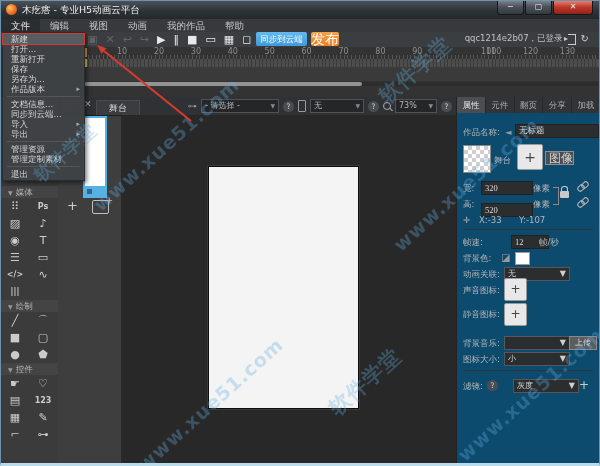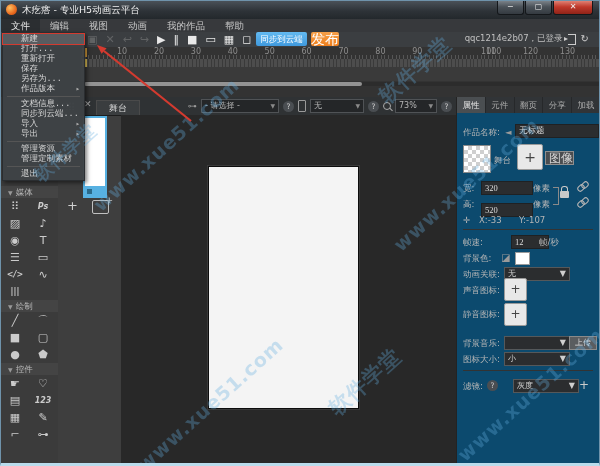--- a/index.html
+++ b/index.html
@@ -53,21 +53,21 @@
   .kfline{position:absolute;left:136px;top:0;width:48px;height:9px;background:transparent;border:none;
     border-bottom:1px solid #8a8a8a;color:#ddd;font-size:8px;padding:0;}
   .filmicon{position:absolute;left:6px;top:1px;width:9px;height:7px;background:#b9b9b9;
     -webkit-mask:linear-gradient(#000 0 0);border-radius:1px;}
   
   .sidebar{position:absolute;left:0;top:96px;width:57px;height:370px;background:#3b3b3b;border-right:1px solid #2e2e2e;}
   .sechead{height:12px;background:#444;color:#b8b8b8;font-size:8.5px;line-height:12px;padding-left:7px;}
   .sechead .arr{font-size:6px;margin-right:3px;color:#999;}
   .icongrid{display:grid;grid-template-columns:28px 28px;justify-items:center;align-items:center;}
   .sicon{color:#cbcbcb;font-size:11px;height:17px;line-height:17px;}
-  .sicon.small{font-size:8px;font-weight:bold;font-style:italic;}
+  .sicon.small{font-size:8px;font-weight:bold;}
   
   .pages{position:absolute;left:57px;top:114px;width:63px;height:352px;background:#3e3e3e;border-right:1px solid #262626;}
   .pagethumb{position:absolute;left:25px;top:1px;width:20px;height:78px;border:2px solid #57b1e2;background:#fff;}
   .pagethumb .pfoot{position:absolute;left:0;bottom:0;width:100%;height:10px;background:#57b1e2;}
   .pagethumb .pbadge{position:absolute;left:2px;bottom:2px;width:5px;height:5px;background:#2a6a8a;}
   .addpage{position:absolute;left:9px;top:84px;color:#cfcfcf;font-size:13px;line-height:14px;}
   .importbox{position:absolute;left:34px;top:85px;width:15px;height:12px;border:1.5px solid #c0c0c0;border-radius:2px;}
   .importbox::after{content:"+";position:absolute;right:-5px;top:-6px;font-size:9px;color:#c0c0c0;}
   
   .stagebar{position:absolute;left:57px;top:96px;width:398px;height:18px;background:#2f3234;border-bottom:1px solid #1d1d1d;}
@@ -117,21 +117,21 @@
   .bracket{position:absolute;border:1px solid #8a8a8a;border-left:none;}
   .swatch{position:absolute;width:13px;height:11px;background:#fff;border:1px solid #9a9a9a;}
   .bucket{position:absolute;color:#9a9a9a;font-size:10px;}
   .rsep{position:absolute;left:6px;width:130px;border-top:1px solid #333;}
   .upload{position:absolute;background:#5a5d60;border:1px solid #8a8a8a;color:#ddd;text-align:center;
     font-size:8px;height:12px;line-height:12px;}
   .raddplus{position:absolute;color:#ccc;font-size:12px;}
   
   .filemenu{position:absolute;left:1px;top:31px;width:81px;background:rgba(62,66,69,.97);
     border:1px solid #2a2d30;box-shadow:2px 2px 4px rgba(0,0,0,.5);z-index:30;padding:1px 0;}
-  .fitem{position:relative;height:10px;line-height:10px;padding-left:18px;color:#d5d5d5;font-size:8.5px;white-space:nowrap;font-family:Liberation Mono, monospace;}
+  .fitem{position:relative;height:10px;line-height:10px;padding-left:8px;color:#d5d5d5;font-size:8.5px;white-space:nowrap;}
   .fitem .sub{position:absolute;right:4px;top:0;font-size:7px;color:#aaa;}
   .fitem.hl{background:#585c60;outline:1px solid #d43a2f;}
   .fsep{height:1px;background:#555;margin:2px 4px;}
   
   .watermark{position:absolute;color:rgba(100,175,225,.32);font-weight:bold;letter-spacing:1px;
     transform-origin:0 0;white-space:nowrap;z-index:40;pointer-events:none;}
   .annot{position:absolute;left:0;top:0;z-index:50;pointer-events:none;}
 </style>
 </head>
 <body>

